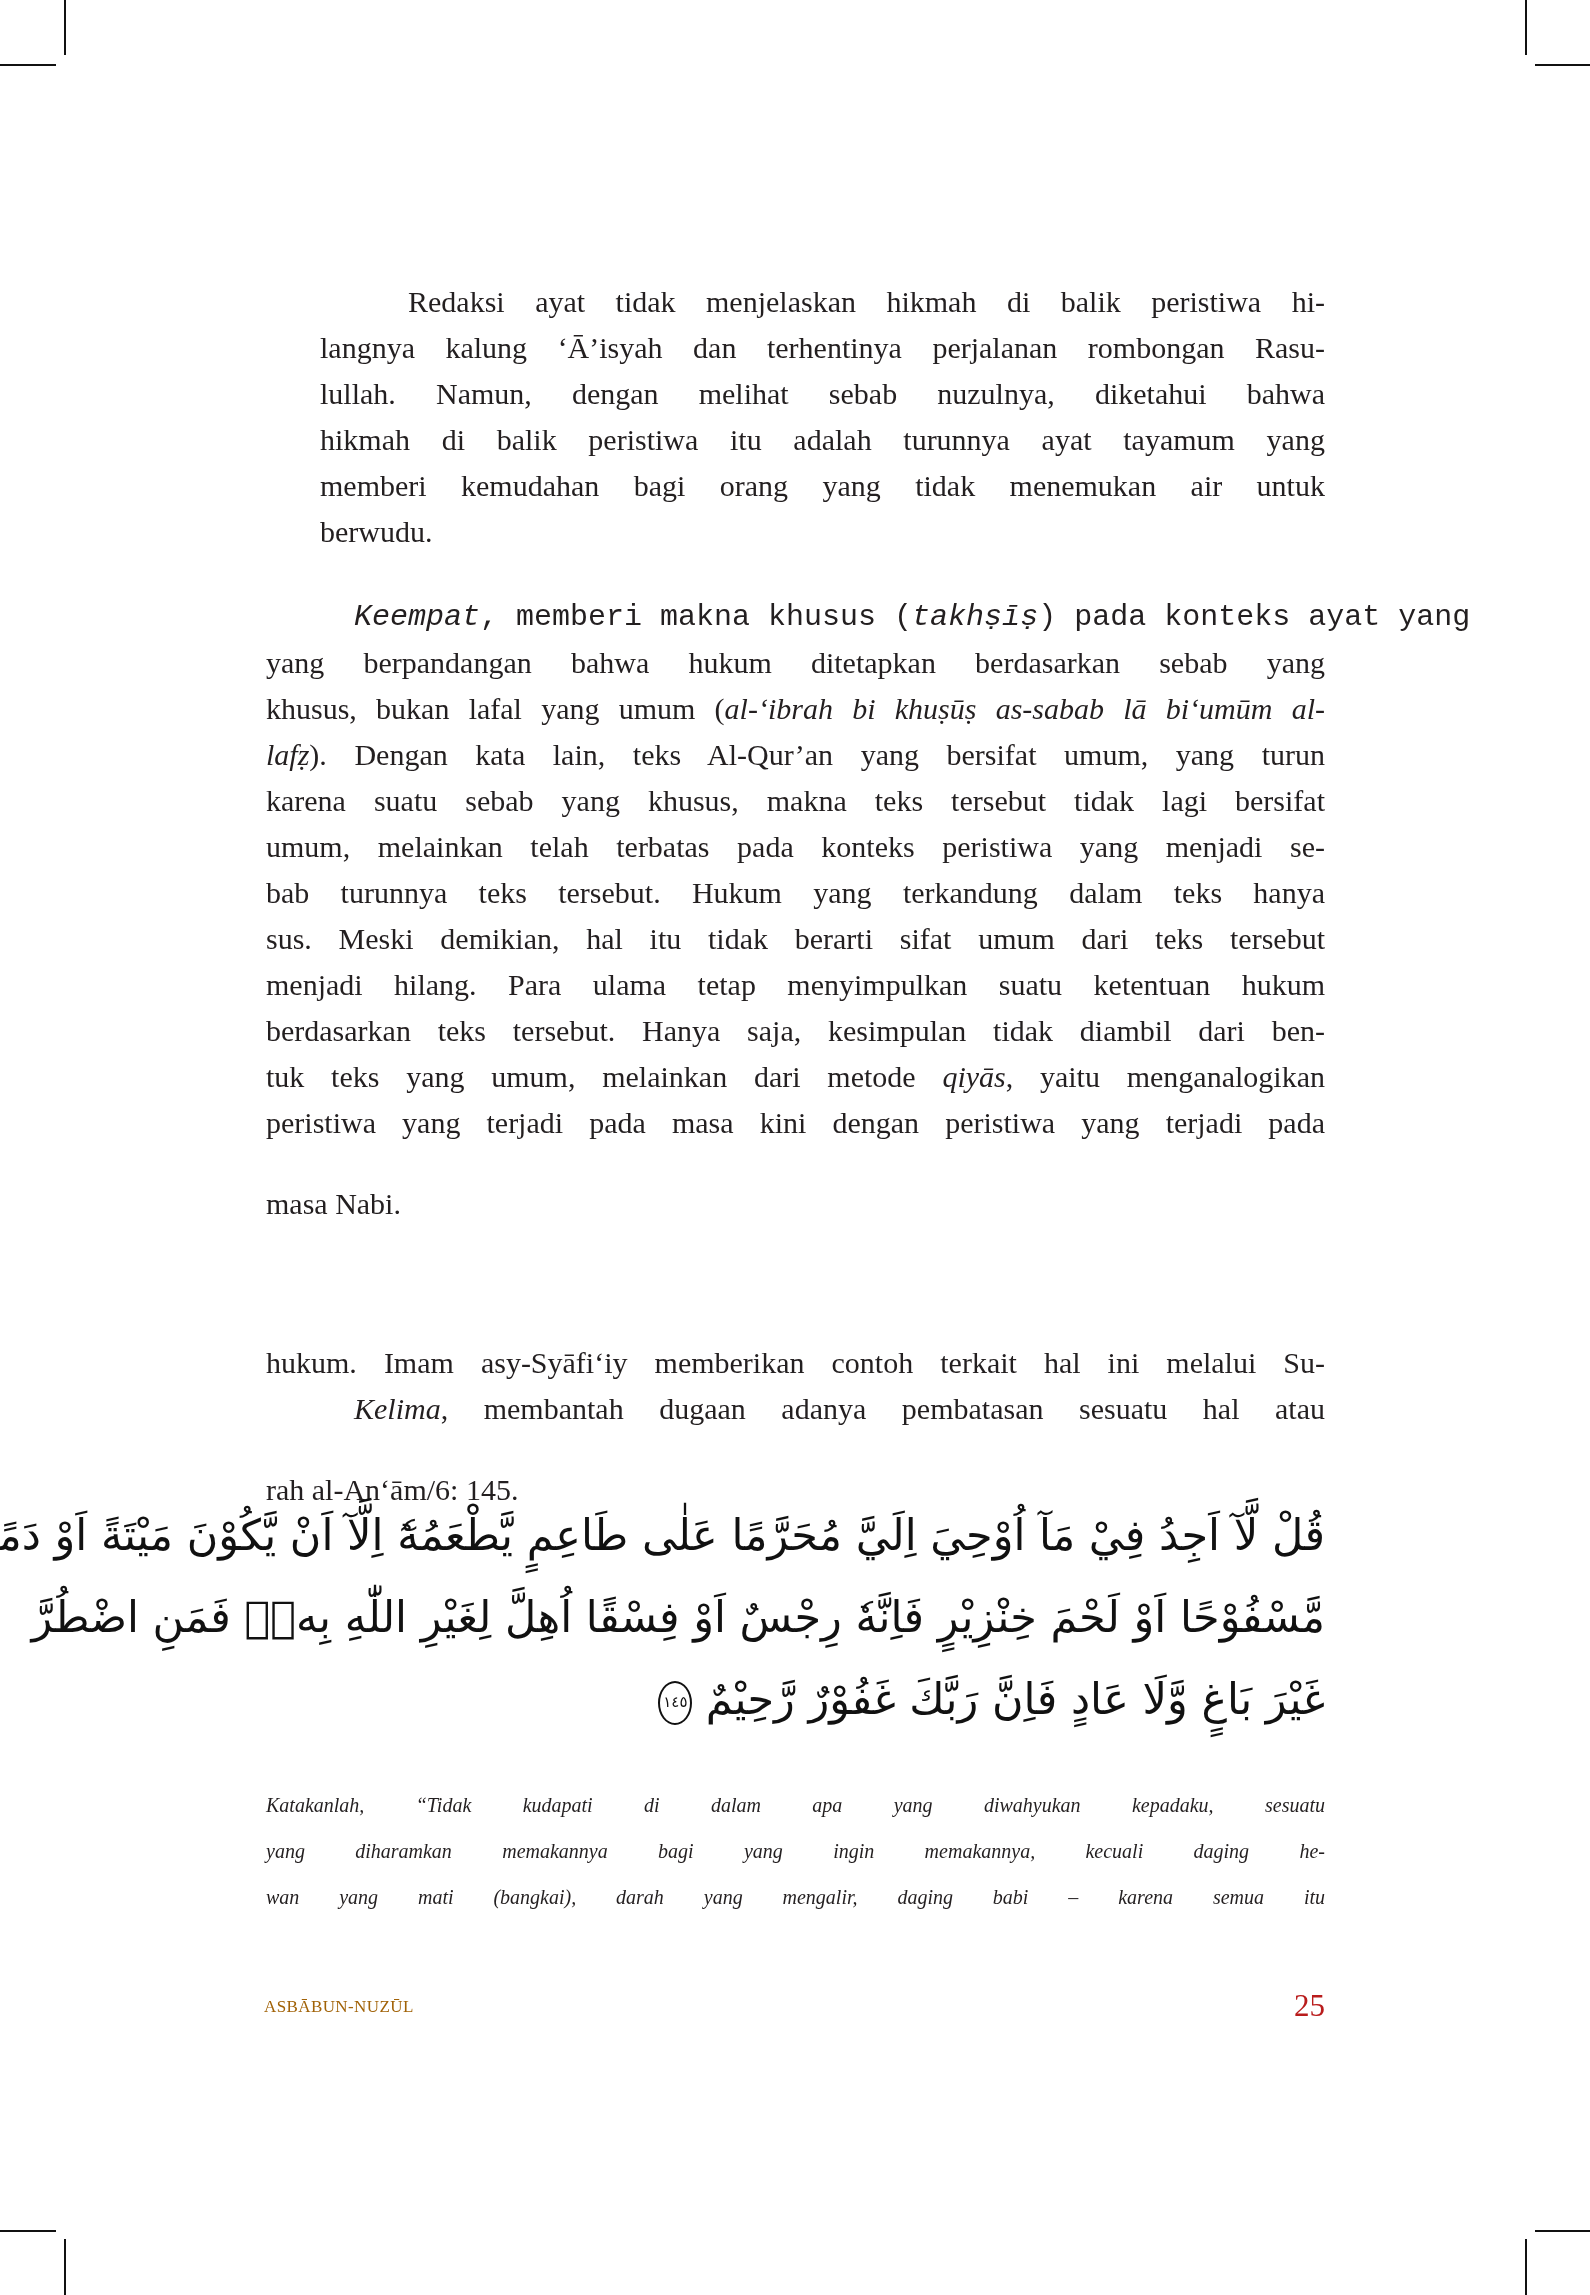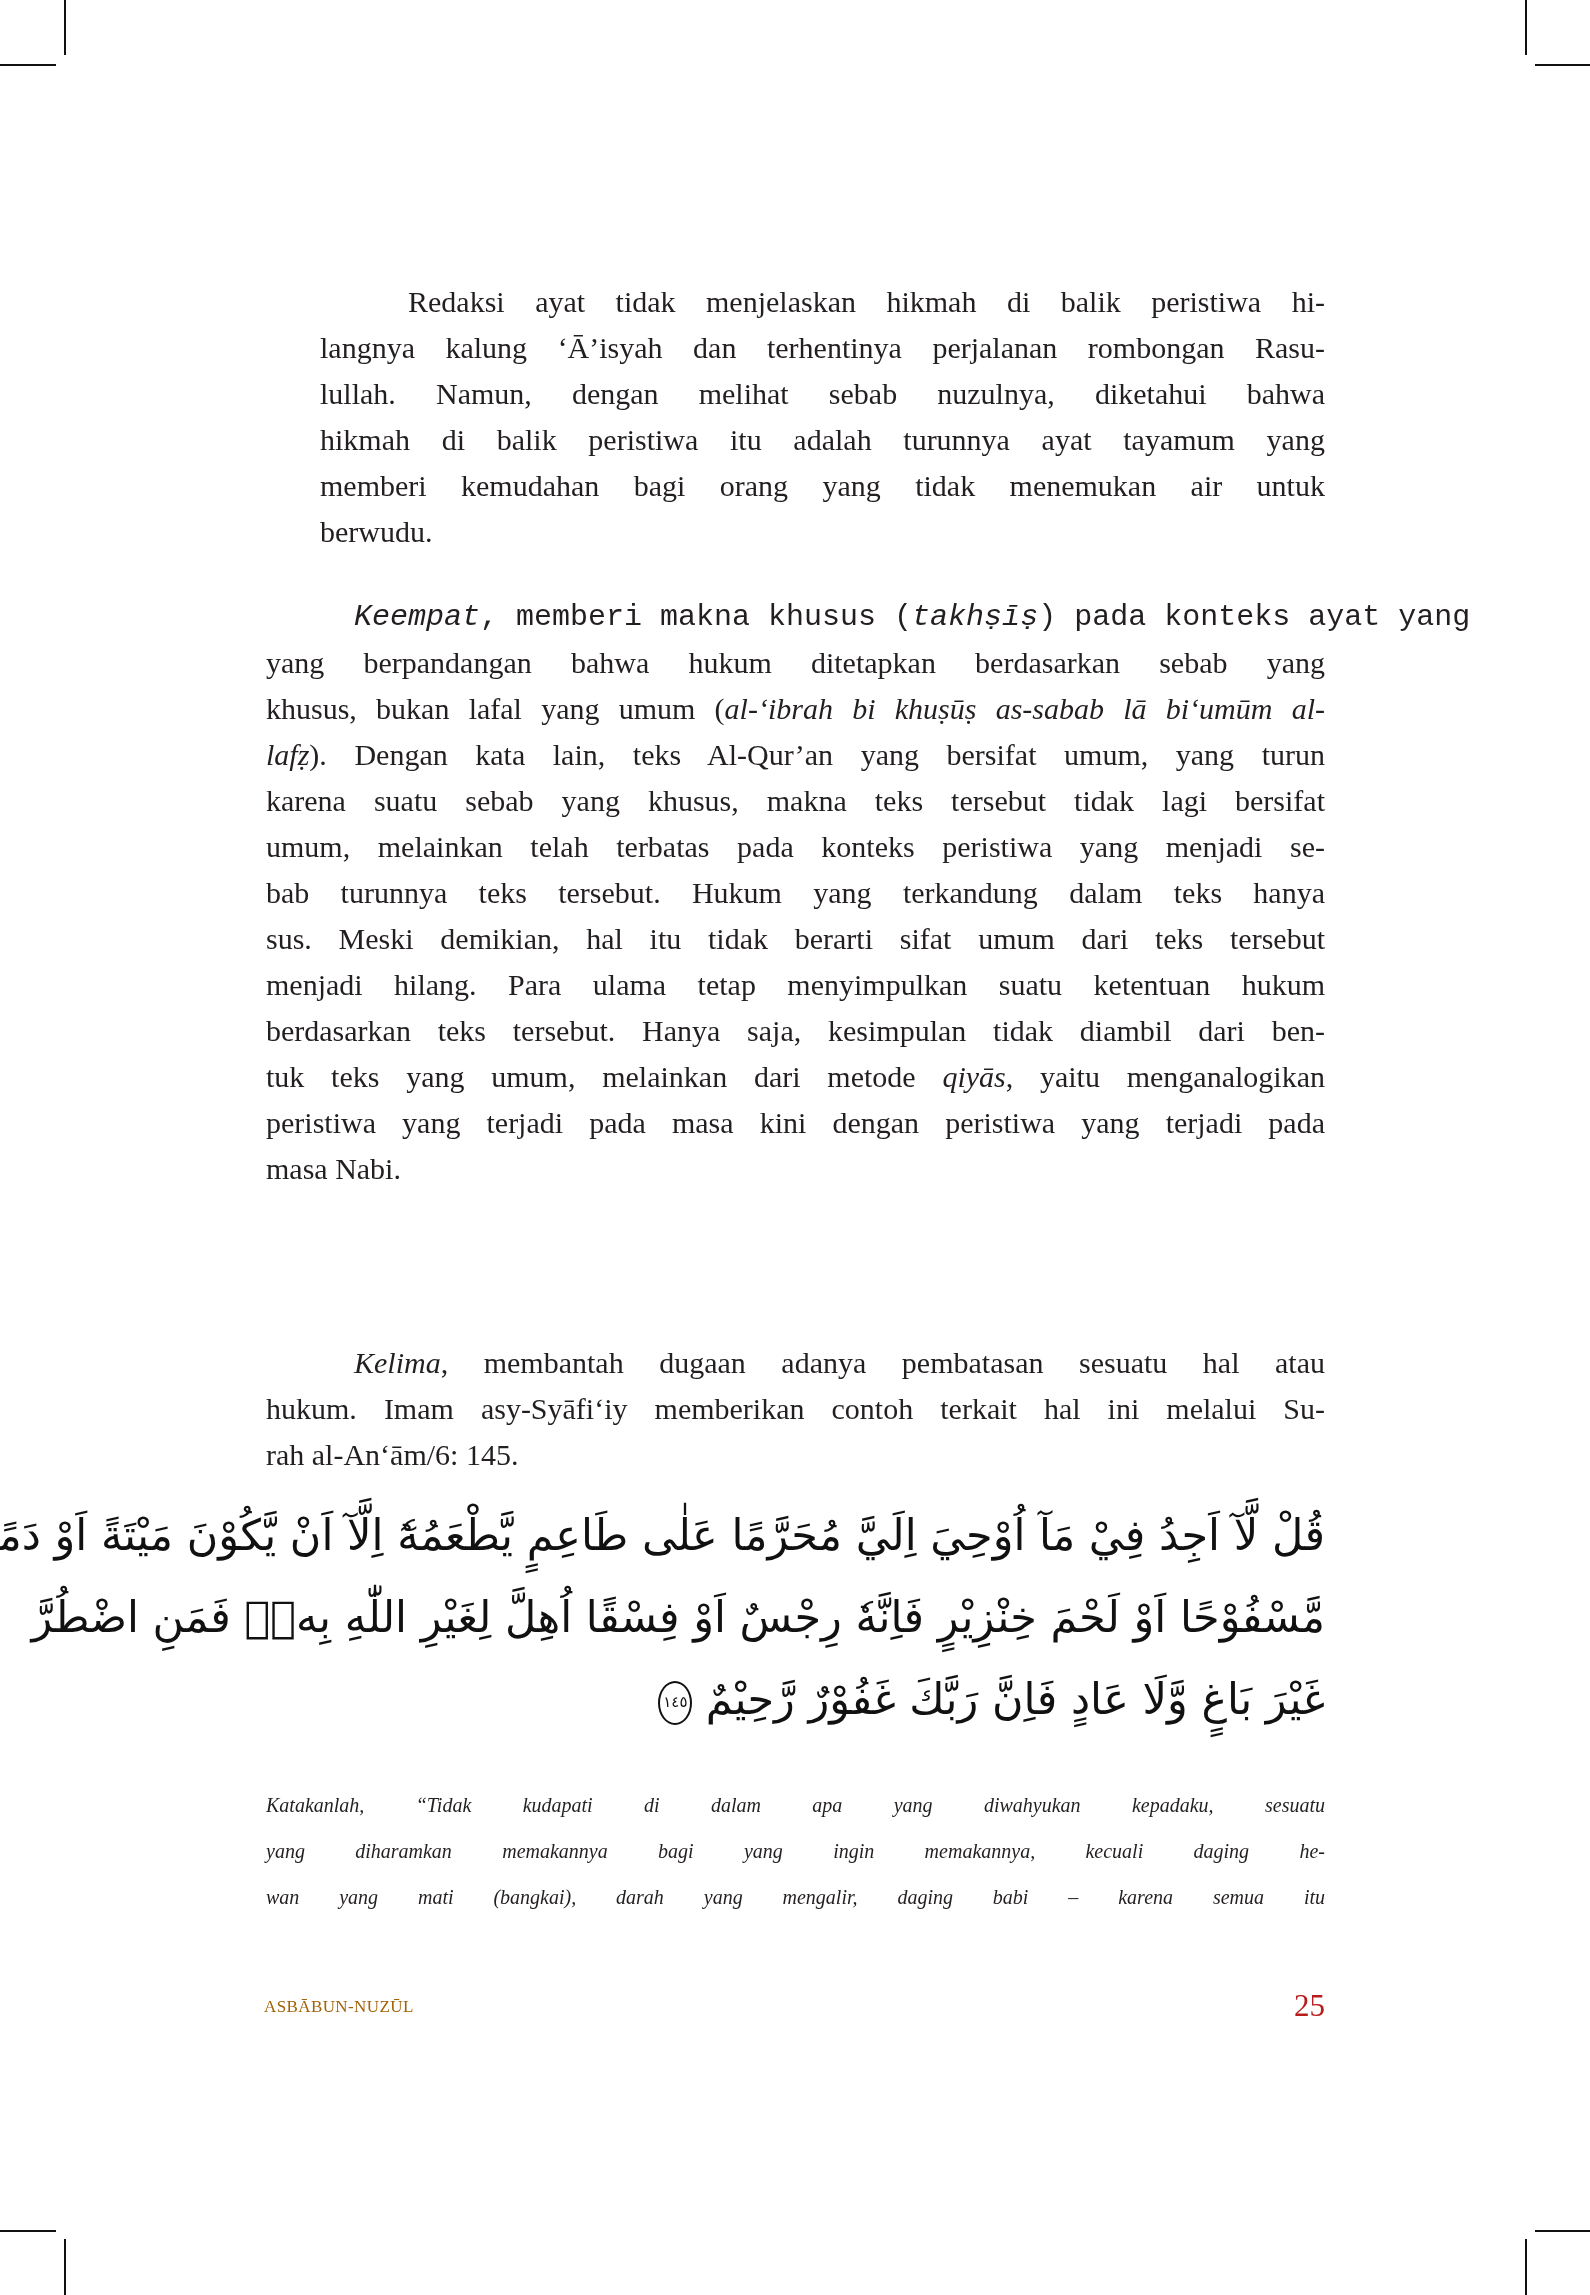--- a/index.html
+++ b/index.html
@@ -12,21 +12,21 @@
       font-size: 30px;
       line-height: 46px;
       text-align: justify;
       hyphens: manual;
       color: #231f20;
     }
     .p1 { left: 320px; top: 279px; width: 1005px; }
     .p2 { left: 266px; top: 594px; width: 1059px; }
     .p3 { left: 266px; top: 1340px; width: 1059px; }
     .line { display: block; text-align: justify; text-align-last: justify; white-space: nowrap; }
-    .line.last { text-align-last: left; }
+    .line.last { text-align-last: left; margin-top: 35px; }
     .jl { display: flex; justify-content: space-between; white-space: nowrap; }
     .jl.last { justify-content: flex-start; gap: 0.27em; }
     .indent { padding-left: 88px; }
     em { font-style: italic; }
     .arabic {
       position: absolute;
       left: 266px; width: 1059px;
       font-family: "DejaVu Sans", sans-serif;
       direction: rtl;
       color: #111;
@@ -141,22 +141,22 @@
     <div class="line">bab turunnya teks tersebut. Hukum yang terkandung dalam teks hanya</div>
     <div class="line">sus. Meski demikian, hal itu tidak berarti sifat umum dari teks tersebut</div>
     <div class="line">menjadi hilang. Para ulama tetap menyimpulkan suatu ketentuan hukum</div>
     <div class="line">berdasarkan teks tersebut. Hanya saja, kesimpulan tidak diambil dari ben-</div>
     <div class="line"><span>tuk teks yang umum, melainkan dari metode </span><em>qiyās</em><span>, yaitu menganalogikan</span></div>
     <div class="line">peristiwa yang terjadi pada masa kini dengan peristiwa yang terjadi pada</div>
     <div class="line last">masa Nabi.</div>
   </div>
 
   <div class="text-block p3">
+    <div class="line">hukum. Imam asy-Syāfi‘iy memberikan contoh terkait hal ini melalui Su-</div>
     <div class="line" style="padding-left:88px;"><em>Kelima</em><span>, membantah dugaan adanya pembatasan sesuatu hal atau</span></div>
-    <div class="line">hukum. Imam asy-Syāfi‘iy memberikan contoh terkait hal ini melalui Su-</div>
     <div class="line last">rah al-An‘ām/6: 145.</div>
   </div>
 
   <div class="arabic" style="top:1494px;">
     <div class="aline">
         <span>قُلْ لَّآ اَجِدُ فِيْ مَآ اُوْحِيَ اِلَيَّ مُحَرَّمًا عَلٰى طَاعِمٍ يَّطْعَمُهٗٓ اِلَّآ اَنْ يَّكُوْنَ مَيْتَةً اَوْ دَمًا</span>
       </div>
     <div class="aline">
         <span>مَّسْفُوْحًا اَوْ لَحْمَ خِنْزِيْرٍ فَاِنَّهٗ رِجْسٌ اَوْ فِسْقًا اُهِلَّ لِغَيْرِ اللّٰهِ بِهٖۚ فَمَنِ اضْطُرَّ</span>
       </div>

